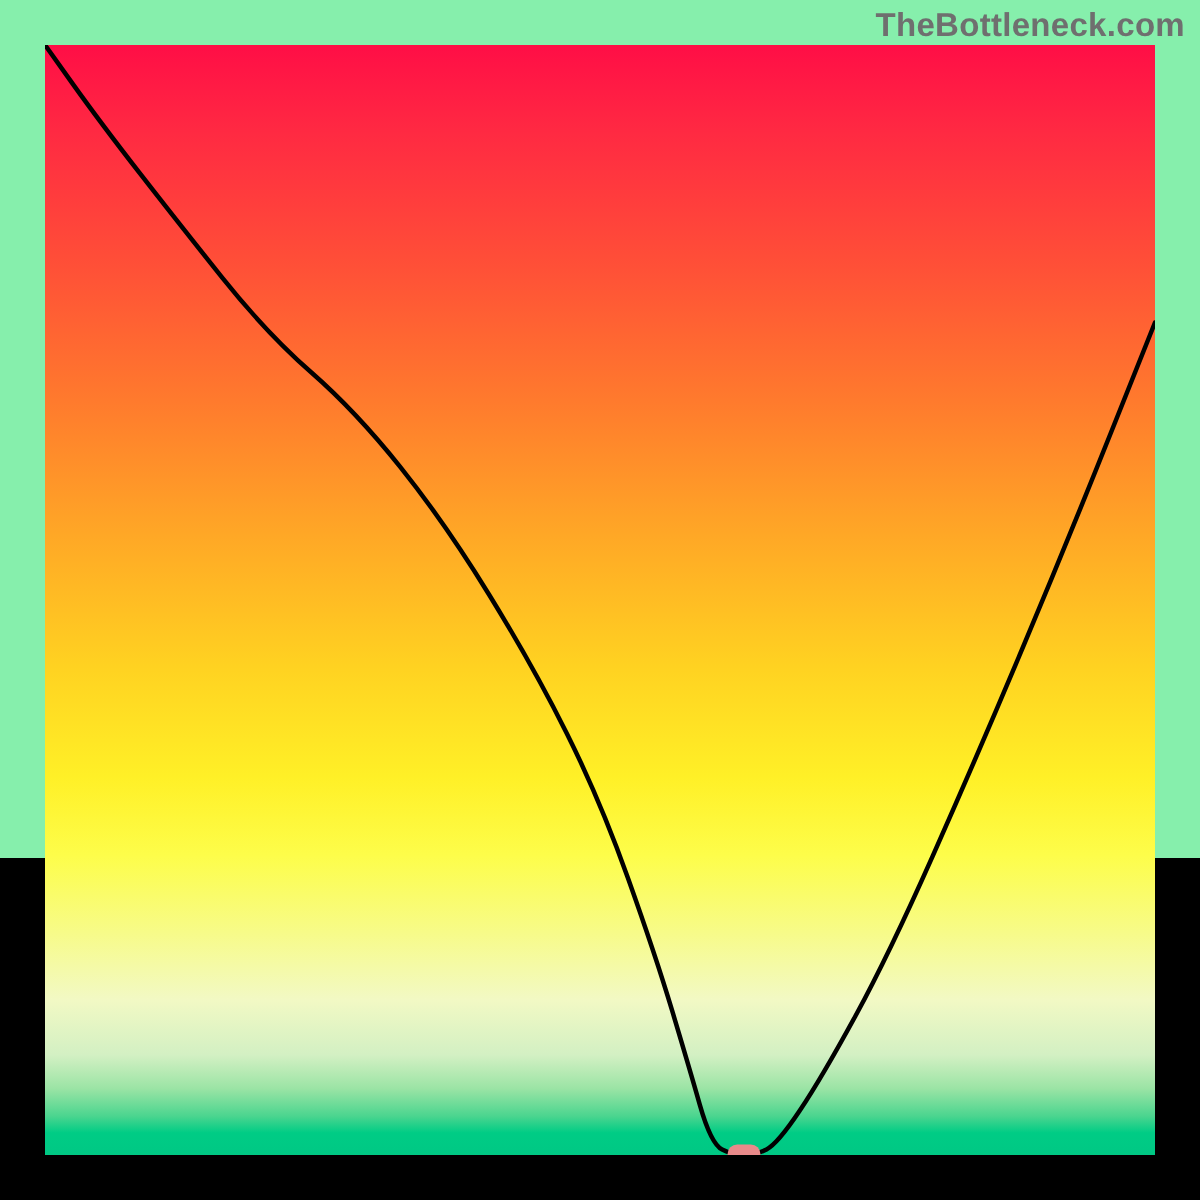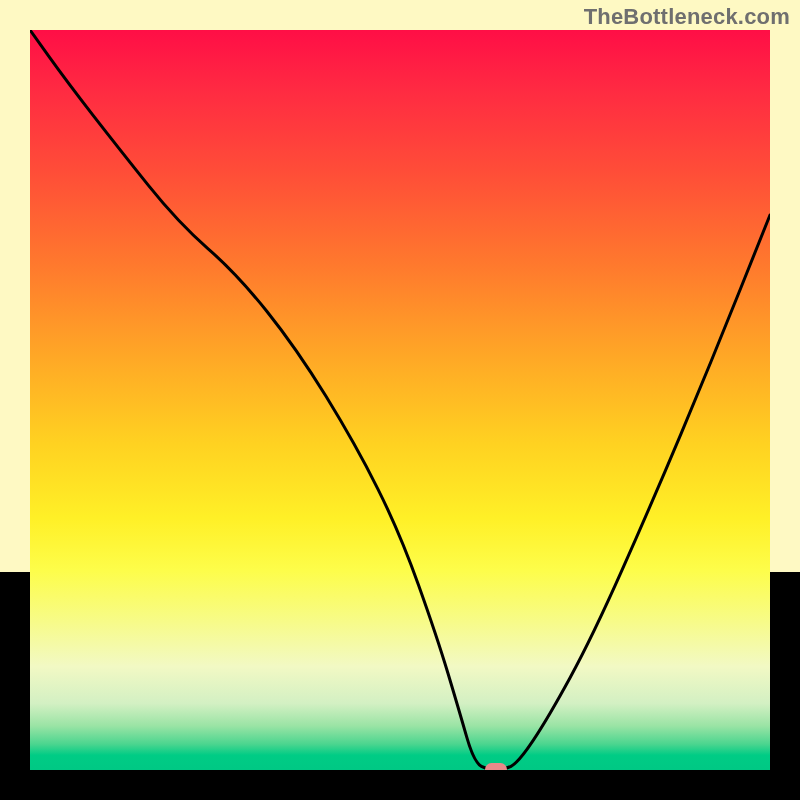--- a/index.html
+++ b/index.html
@@ -7,21 +7,21 @@
     padding: 0;
     width: 800px;
     height: 800px;
     background: #000;
     font-family: Arial, Helvetica, sans-serif;
   }
   .frame {
     position: relative;
     width: 800px;
     height: 572px;
-    background: #fef9c3;
+    background: #86efac;
   }
   .watermark {
     position: absolute;
     top: 4px;
     right: 10px;
     color: #6f6f6f;
     font-size: 22px;
     font-weight: 600;
     letter-spacing: 0.2px;
     z-index: 3;

